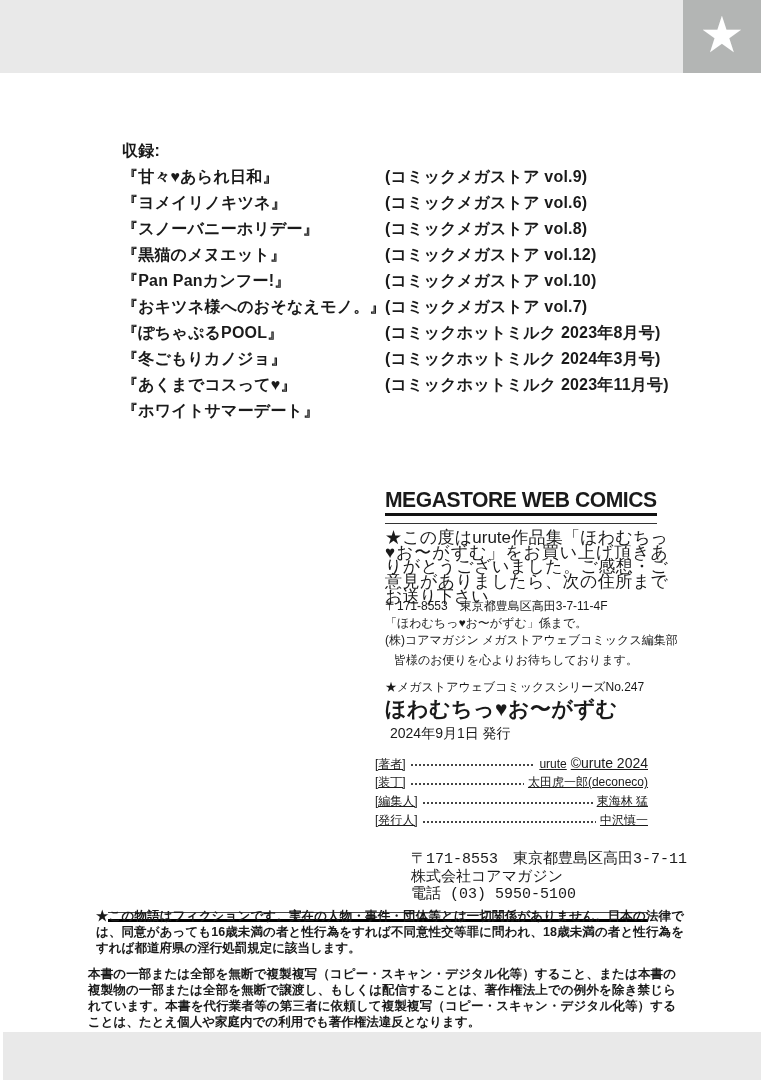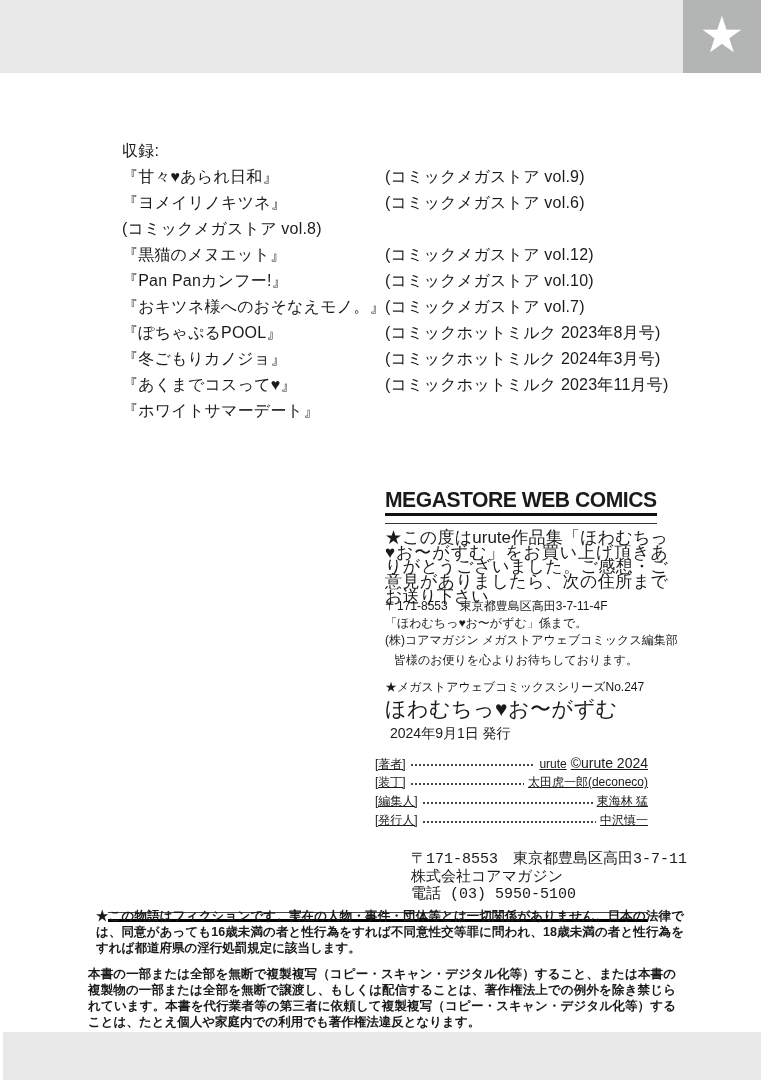--- a/index.html
+++ b/index.html
@@ -45,21 +45,21 @@
     width: 758px; height: 48px;
     background: #e9e9e9;
   }
 
   
   .works {
     position: absolute;
     left: 122px; top: 138px;
     width: 560px;
     font-size: 16px;
-    font-weight: normal;
+    font-weight: bold;
     line-height: 26px;
     letter-spacing: 0.2px;
   }
   .works-heading { height: 26px; }
   .work-row {
     display: grid;
     grid-template-columns: 263px auto;
     height: 26px;
   }
   .work-title { white-space: nowrap; }
@@ -109,21 +109,21 @@
   .series-line {
     position: absolute;
     left: 385px; top: 679px;
     font-size: 12px;
     white-space: nowrap;
   }
   .book-title {
     position: absolute;
     left: 385px; top: 695px;
     font-size: 21px;
-    font-weight: normal;
+    font-weight: bold;
     letter-spacing: 0.5px;
     white-space: nowrap;
   }
   .pub-date {
     position: absolute;
     left: 390px; top: 725px;
     font-size: 14px;
     white-space: nowrap;
   }
 
@@ -206,20 +206,21 @@
     <div class="works-heading">収録:</div>
     <div class="work-row">
       <span class="work-title">『甘々♥あられ日和』</span>
       <span class="work-source">(コミックメガストア vol.9)</span>
     </div>
     <div class="work-row">
       <span class="work-title">『ヨメイリノキツネ』</span>
       <span class="work-source">(コミックメガストア vol.6)</span>
     </div>
     <div class="work-row">
+      <span class="work-title">『スノーバニーホリデー』</span>
       <span class="work-source">(コミックメガストア vol.8)</span>
     </div>
     <div class="work-row">
       <span class="work-title">『黒猫のメヌエット』</span>
       <span class="work-source">(コミックメガストア vol.12)</span>
     </div>
     <div class="work-row">
       <span class="work-title">『Pan Panカンフー!』</span>
       <span class="work-source">(コミックメガストア vol.10)</span>
     </div>

